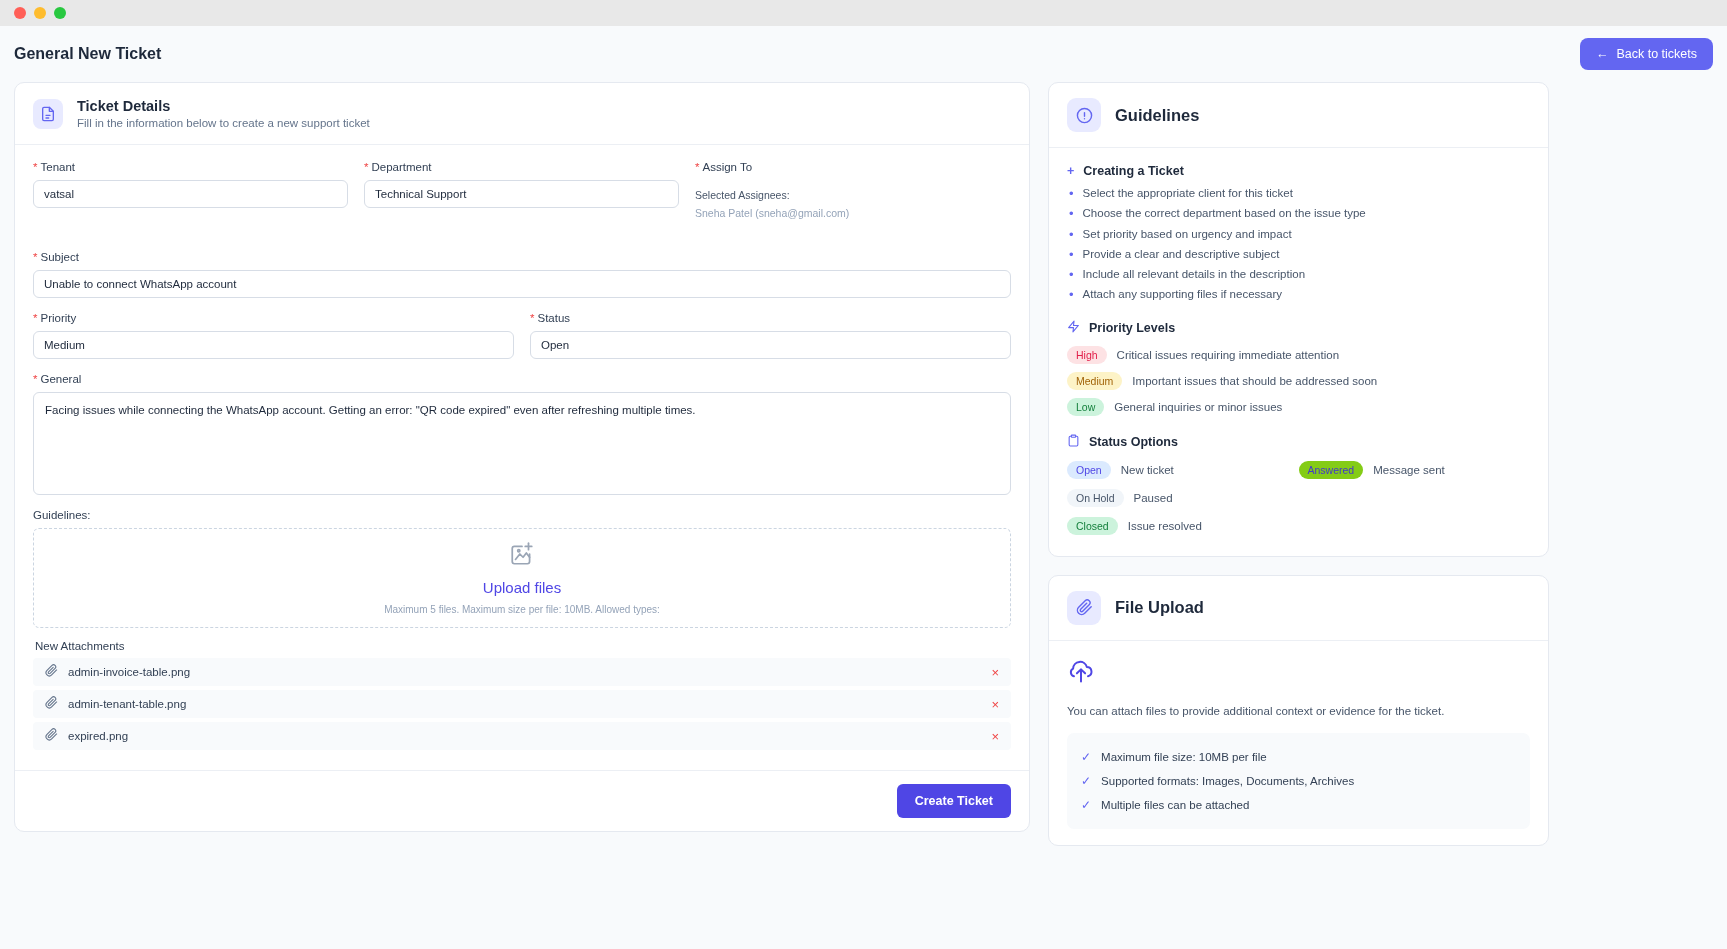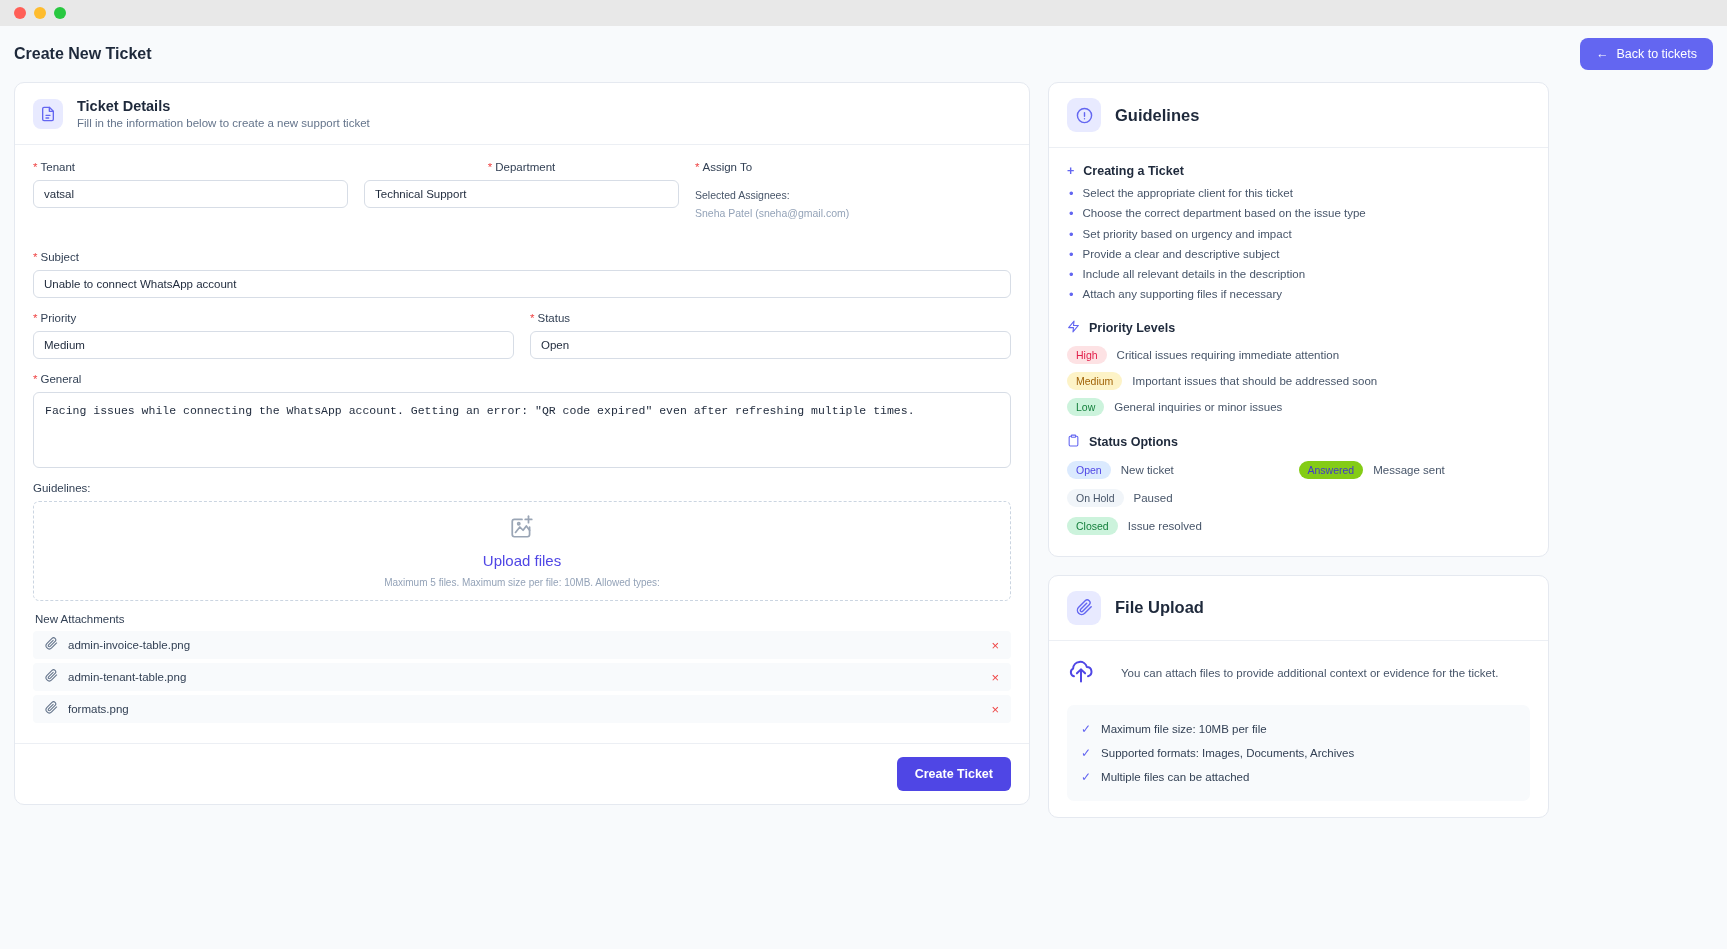--- a/index.html
+++ b/index.html
@@ -65,23 +65,23 @@
     border: 1px solid #d7dde6; border-radius: 6px; background: #fff;
     min-height: 32px; display: flex; align-items: center; padding: 5px 8px; flex-wrap: wrap; gap: 5px;
   }
   .chip {
     background: #eceff3; color: #334155; font-size: 11px; padding: 3px 8px; border-radius: 3px;
   }
   .assignee-lab { font-size: 10.5px; color: #475569; margin-top: 9px; }
   .assignee-val { font-size: 10.5px; color: #94a3b8; margin-top: 6px; }
 
   .ta {
-    border: 1px solid #d7dde6; border-radius: 6px; width: 100%; height: 76px;
+    border: 1px solid #d7dde6; border-radius: 6px; width: 100%; height: 103px;
     padding: 9px 11px; font-size: 11.5px; color: #1e293b; resize: none;
-    font-family: Liberation Mono, monospace; line-height: 1.5;
+    font-family: Liberation Sans, sans-serif; line-height: 1.5;
   }
 
   .attach-lab { font-size: 11.5px; color: #334155; margin: 4px 0 7px 0; }
   .dropzone {
     border: 1px dashed #cbd5e1; border-radius: 6px; height: 100px;
     display: flex; flex-direction: column; align-items: center; justify-content: center; gap: 8px;
   }
   .upload-link { color: #4f46e5; font-size: 15px; }
   .upload-hint { font-size: 10px; color: #94a3b8; }
 
@@ -123,40 +123,40 @@
   .pill-low { background: #ccf3dc; color: #15803d; }
   .pill-open { background: #dbeafe; color: #4f46e5; }
   .pill-answered { background: #84cc16; color: #4338ca; }
   .pill-onhold { background: #f1f5f9; color: #475569; }
   .pill-closed { background: #ccf3dc; color: #15803d; }
   .pill-desc { font-size: 11.5px; color: #475569; }
   .status-grid { display: flex; flex-wrap: wrap; }
   .status-cell { width: 50%; display: flex; align-items: center; gap: 10px; padding: 5px 0; }
 
   .fu-body { padding: 16px 18px; }
-  .fu-intro { display: flex; align-items: center; gap: 26px; }
+  .fu-intro { display: flex; gap: 16px; flex-direction: column; }
   .fu-intro-txt { font-size: 11.5px; color: #475569; }
   .fu-list { background: #f8fafc; border-radius: 7px; padding: 12px 14px; margin-top: 16px; }
   .fu-item { display: flex; align-items: center; gap: 10px; padding: 5px 0; }
   .fu-item-txt { font-size: 11.5px; color: #334155; }
   .chk { color: #6366f1; font-size: 12px; }
 </style>
 </head>
 <body>
 
 <div class="titlebar">
   <span class="dot red"></span>
   <span class="dot yellow"></span>
   <span class="dot green"></span>
 </div>
 
 <div class="app">
 
   <div class="pageheader">
-    <div class="page-title">Create New Ticket</div>
+    <div class="page-title">General New Ticket</div>
     <button class="back-btn">
       <span>←</span>
       <span>Back to tickets</span>
     </button>
   </div>
 
   <div class="layout">
 
     <div class="col-left">
       <div class="card">
@@ -178,21 +178,21 @@
 
         <div class="form">
 
           <div class="row">
             <div class="fld" style="width:315px;">
               <div class="lab">
                 <span class="req">*</span><span>Tenant</span>
               </div>
               <input class="inp" value="vatsal" style="">
             </div>
-            <div class="fld" style="width:315px;align-items:center;">
+            <div class="fld" style="width:315px;">
               <div class="lab">
                 <span class="req">*</span><span>Department</span>
               </div>
               <input class="inp" value="Technical Support" style="">
             </div>
             <div class="fld" style="width:315px;">
               <div class="lab">
                 <span class="req">*</span><span>Assign To</span>
               </div>
               <div class="assignee-lab">Selected Assignees:</div>
@@ -272,21 +272,21 @@
               </div>
               <span class="rm">×</span>
             </div>
             <div class="file-row">
               <div class="file-left">
                 <span>
                   <svg width="13" height="13" viewBox="0 0 24 24" fill="none" stroke="#64748b" stroke-width="2" stroke-linecap="round" stroke-linejoin="round">
                       <path d="M21.44 11.05l-9.19 9.19a6 6 0 0 1-8.49-8.49l9.19-9.19a4 4 0 0 1 5.66 5.66l-9.2 9.19a2 2 0 0 1-2.83-2.83l8.49-8.48"></path>
                     </svg>
                 </span>
-                <span class="file-name">formats.png</span>
+                <span class="file-name">expired.png</span>
               </div>
               <span class="rm">×</span>
             </div>
           </div>
         </div>
 
         <div class="card-foot">
           <button class="primary-btn">Create Ticket</button>
         </div>
       </div>

